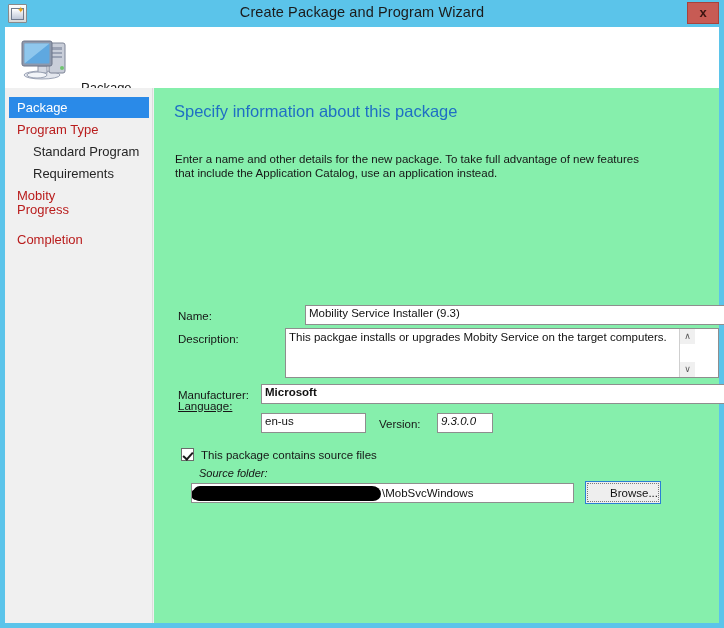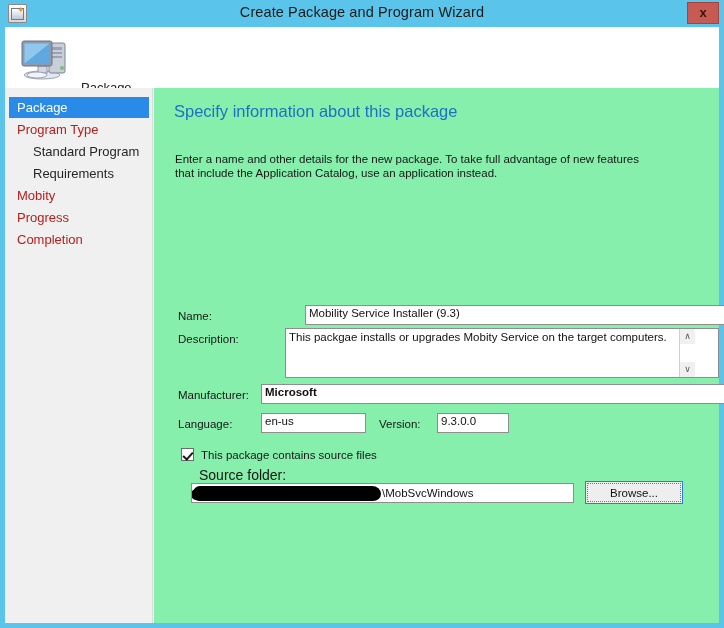--- a/index.html
+++ b/index.html
@@ -125,42 +125,42 @@
   .cb-box:after{
     content:"";position:absolute;left:3px;top:1px;
     width:4px;height:8px;border:solid #1a1a1a;
     border-width:0 2px 2px 0;transform:rotate(42deg);
   }
   .cb-label{
     display:inline-block;margin-left:7px;font-size:11.5px;color:#161616;
     cursor:default;
   }
   
-  .src-lbl{position:absolute;left:194px;top:379px;font-size:14px;color:#161616;}
+  .src-lbl{position:absolute;left:194px;top:379px;font-size:11px;color:#161616;font-style:italic;}
   .src-field{
     position:absolute;left:186px;top:395px;width:383px;height:20px;
     background:#fff;border:1px solid #8e8e8e;box-sizing:border-box;
     font-size:11.5px;color:#111;overflow:hidden;
   }
   .src-redact{
     position:absolute;left:1px;top:2px;width:188px;height:15px;
     background:#000;
     border-radius:7px 9px 8px 6px / 7px 8px 7px 8px;
   }
   .src-redact:before{
     content:"";position:absolute;left:-2px;top:3px;width:120px;height:11px;
     background:#000;border-radius:6px;
   }
   .src-text{
     position:absolute;left:190px;top:3px;white-space:nowrap;
   }
   .browse-btn{
-    position:absolute;left:580px;top:393px;width:98px;height:23px;
+    position:absolute;left:580px;top:393px;width:76px;height:23px;
     background:#eeeeee;border:1px solid #2a7fd4;box-sizing:border-box;
-    font-size:11.5px;color:#111;text-align:center;line-height:21px;
+    font-size:11.5px;color:#111;text-align:right;line-height:21px;
     cursor:pointer;
   }
   .browse-btn .inner{
     position:absolute;left:1px;top:1px;right:1px;bottom:1px;
     border:1px dotted #7a7a7a;box-sizing:border-box;
     line-height:19px;
   }
   .frame-bottom{
     position:absolute;left:0;bottom:0;width:724px;height:5px;background:#5bc4ea;
   }
@@ -197,21 +197,21 @@
   </div>
 
   <div class="body-area">
 
     <div class="sidebar">
       <div class="nav-item selected" style="top:9px;">Package</div>
       <div class="nav-item" style="top:31px;">Program Type</div>
       <div class="nav-item sub" style="top:53px;">Standard Program</div>
       <div class="nav-item sub" style="top:75px;">Requirements</div>
       <div class="nav-item" style="top:97px;">Mobity</div>
-      <div class="nav-item" style="top:119px;">Progress</div>
+      <div class="nav-item" style="top:111px;">Progress</div>
       <div class="nav-item" style="top:141px;">Completion</div>
     </div>
 
     <div class="content">
       <div class="page-title">Specify information about this package</div>
       <div class="intro">Enter a name and other details for the new package. To take full advantage of new features that include the Application Catalog, use an application instead.</div>
     </div>
 
     <div class="lbl" style="left:173px;top:222px;">Name:</div>
     <div class="fld" style="left:256px;top:217px;width:434px;height:20px;margin-left:44px;">Mobility Service Installer (9.3)</div>
@@ -222,25 +222,25 @@
       <div class="scrollbar">
         <div class="sb-btn sb-up">∧</div>
         <div class="sb-track"></div>
         <div class="sb-btn sb-down">∨</div>
       </div>
     </div>
 
     <div class="lbl" style="left:173px;top:301px;">Manufacturer:</div>
     <div class="fld" style="left:256px;top:296px;width:524px;height:20px;font-weight:bold;">Microsoft</div>
 
-    <div class="lbl" style="left:173px;top:330px;">Language:</div>
+    <div class="lbl" style="left:173px;top:312px;text-decoration:underline;">Language:</div>
     <div class="fld" style="left:256px;top:325px;width:105px;height:20px;">en-us</div>
 
     <div class="lbl" style="left:374px;top:330px;">Version:</div>
-    <div class="fld" style="left:432px;top:325px;width:72px;height:20px;">9.3.0.0</div>
+    <div class="fld" style="left:432px;top:325px;width:56px;height:20px;font-style:italic;">9.3.0.0</div>
 
     <div class="cb-row">
       <span class="cb-box"></span><span class="cb-label">This package contains source files</span>
     </div>
 
     <div class="src-lbl">Source folder:</div>
     <div class="src-field">
       <span class="src-redact"></span>
       <span class="src-text">\MobSvcWindows</span>
     </div>

